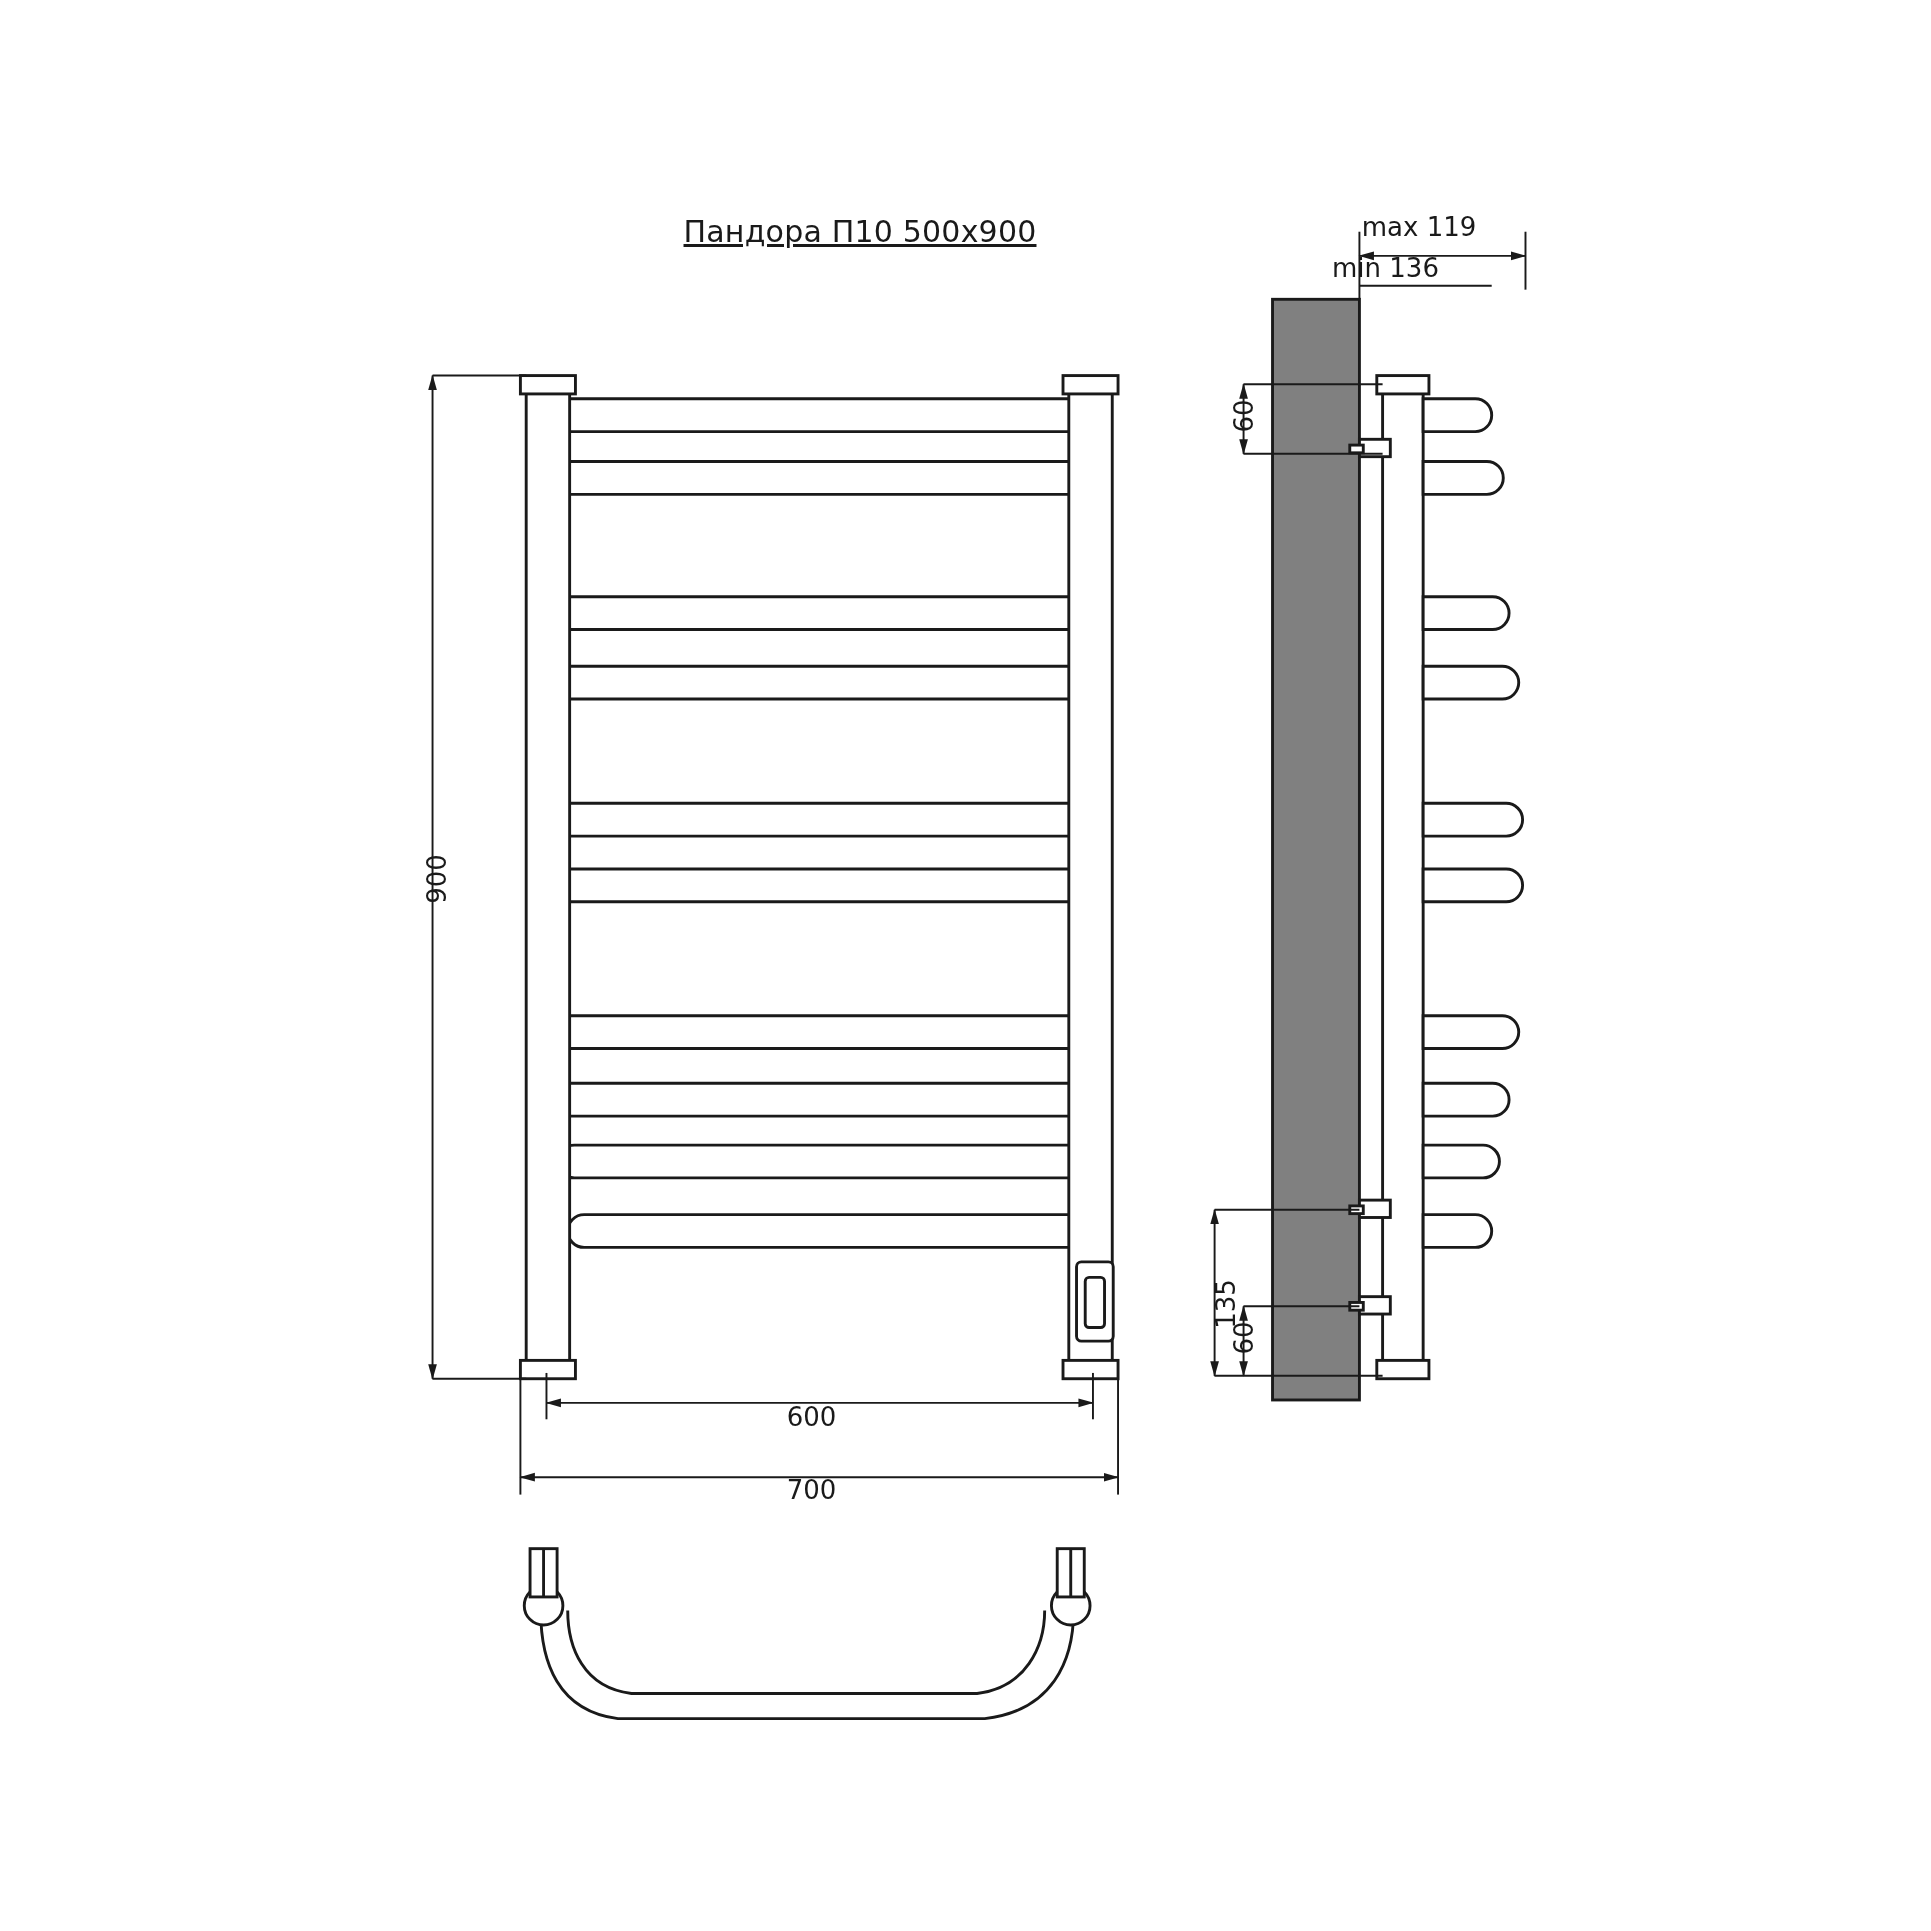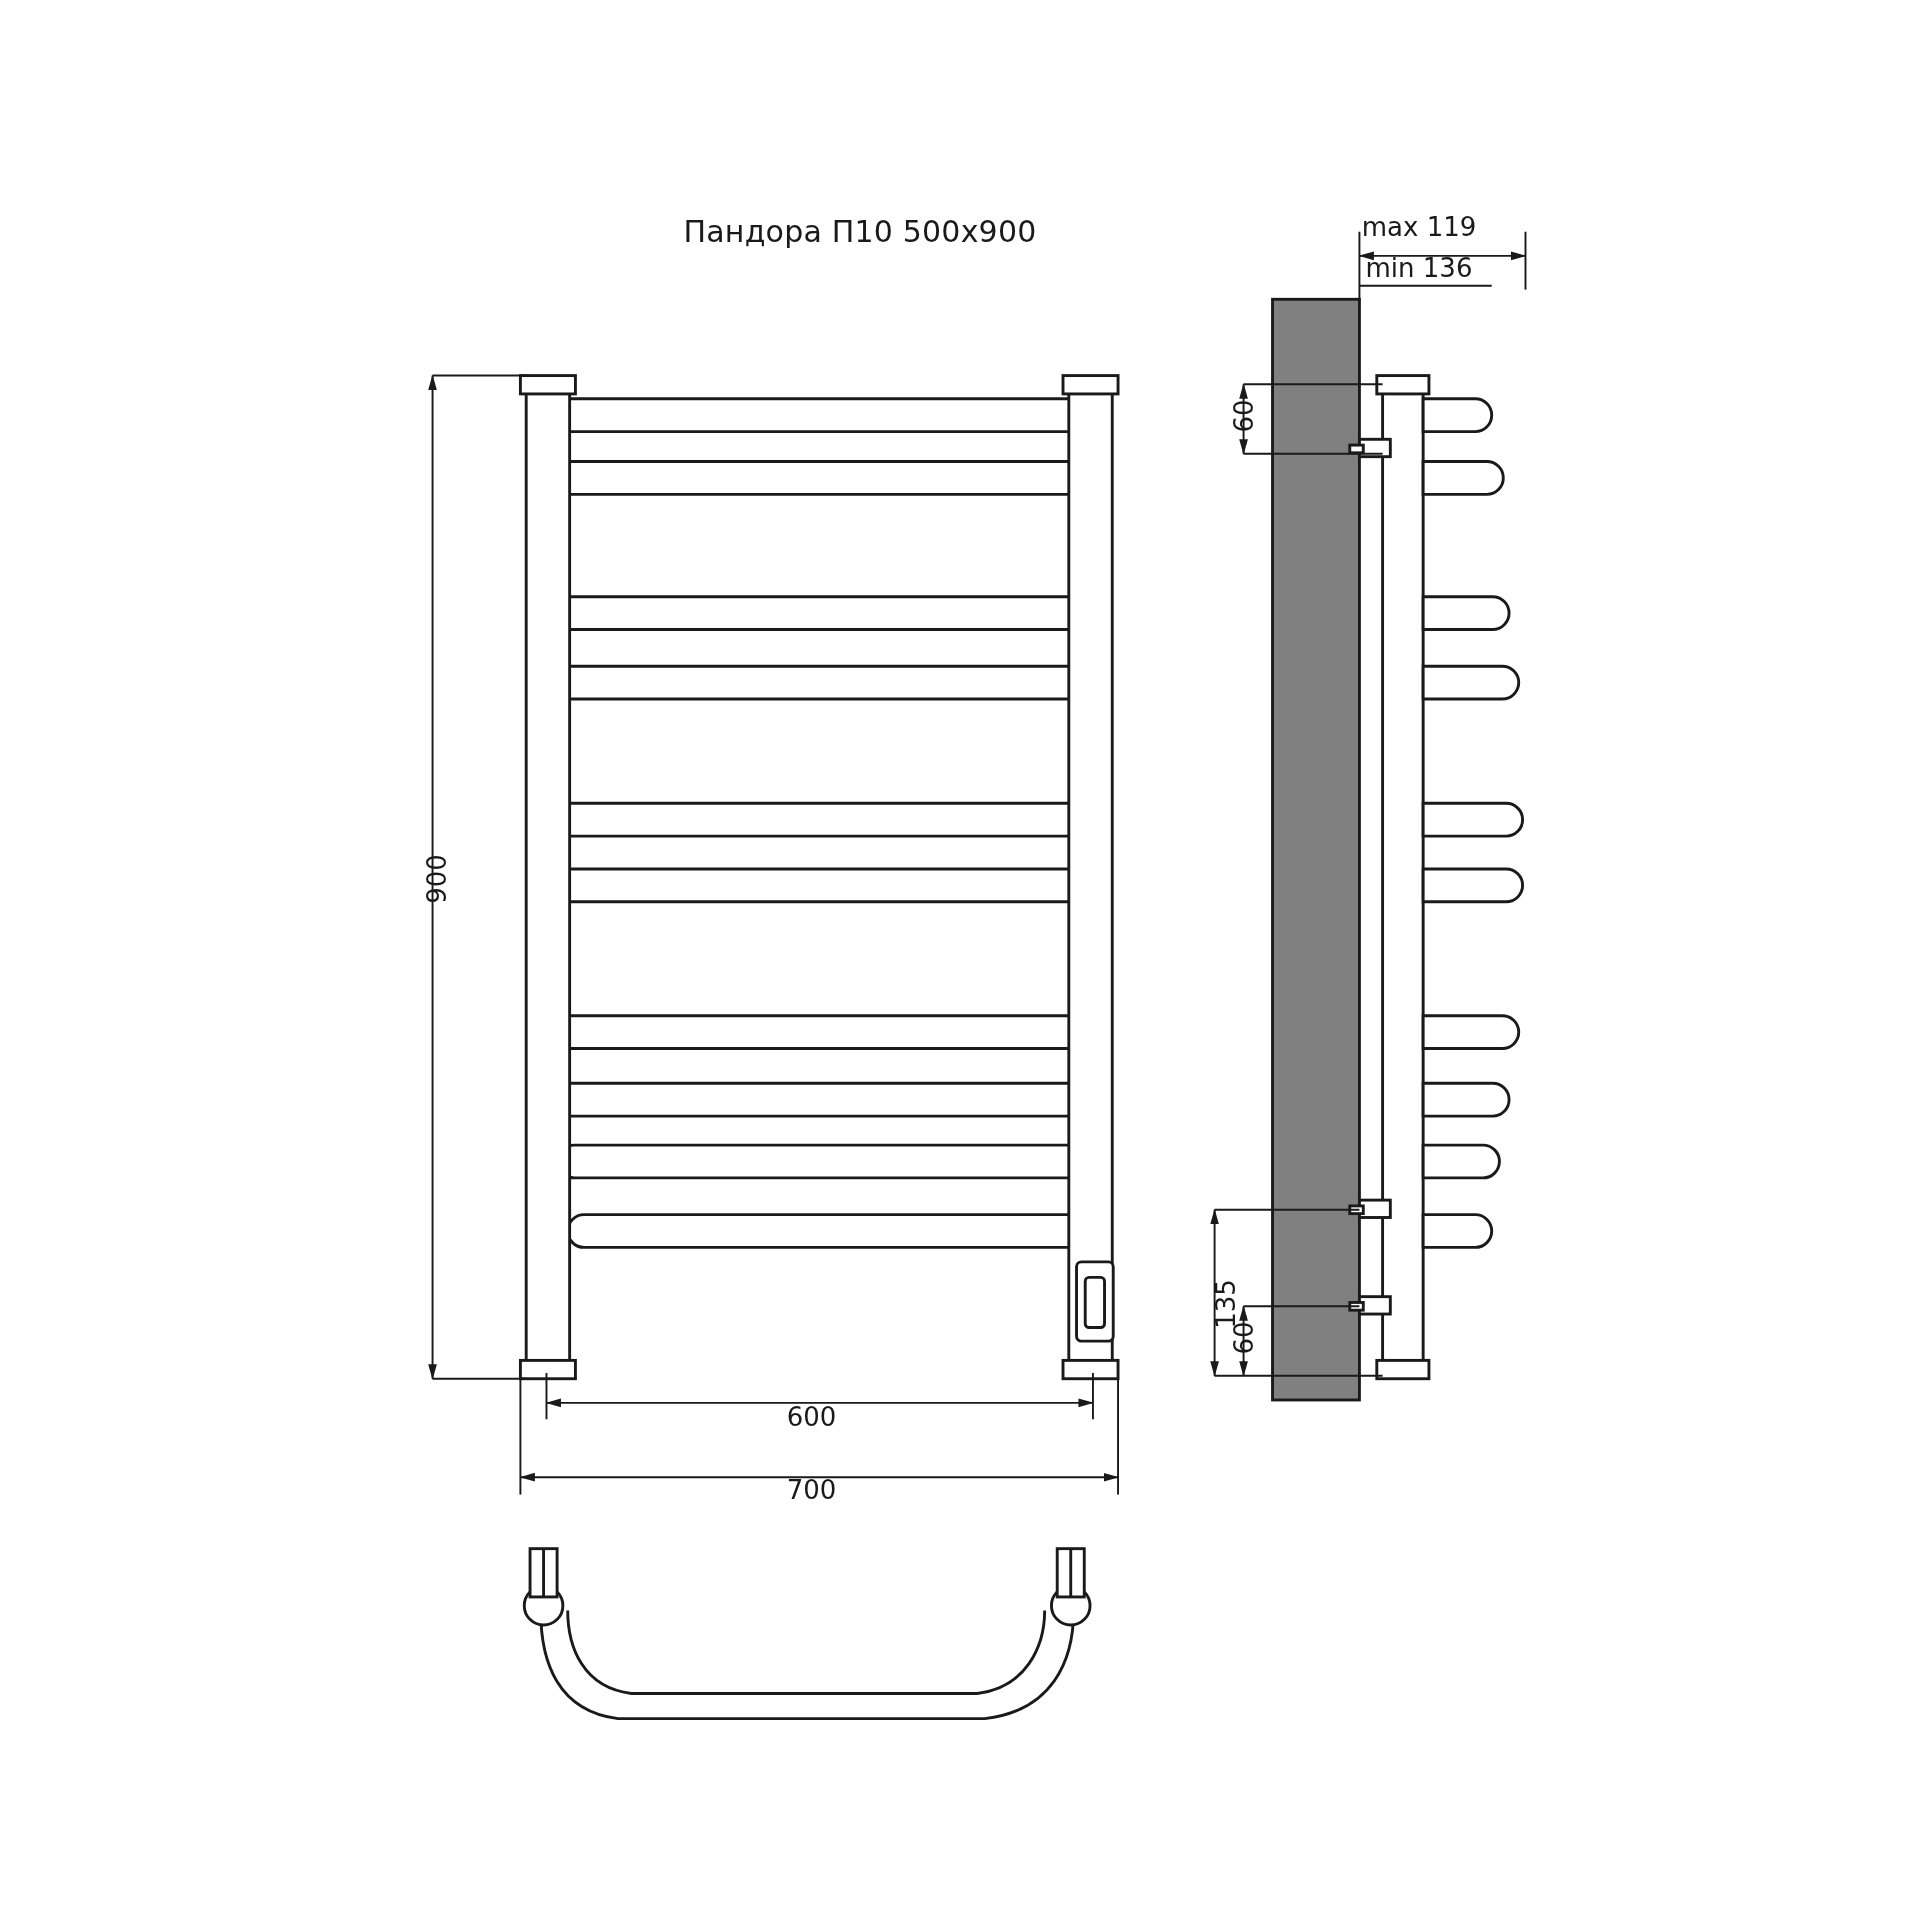--- a/index.html
+++ b/index.html
@@ -24,20 +24,21 @@
   .title {
     position: absolute;
     left: 657px;
     top: 214px;
     width: 406px;
     text-align: center;
     font-size: 30px;
     letter-spacing: 0.2px;
     color: #1a1a1a;
     white-space: nowrap;
+    text-decoration: underline;
   }
   .dim-label {
     position: absolute;
     font-size: 26px;
     color: #1a1a1a;
     white-space: nowrap;
   }
   .dim-label.rot {
     transform: rotate(-90deg);
     transform-origin: 50% 50%;
@@ -49,21 +50,21 @@
 
 <div id="sheet">
 
   <div class="title">Пандора П10 500х900</div>
 
   <div class="dim-label rot" style="left: 398px; top: 864px; width: 77px; text-align:center;">900</div>
   <div class="dim-label" style="left: 768px; top: 1402px; width: 87px; text-align:center;">600</div>
   <div class="dim-label" style="left: 768px; top: 1475px; width: 87px; text-align:center;">700</div>
 
   <div class="dim-label" style="left: 1332px; top: 212px; width: 174px; text-align:center;">max 119</div>
-  <div class="dim-label" style="left: 1332px; top: 253px; width: 174px; text-align:center;">min 136</div>
+  <div class="dim-label" style="left: 1332px; top: 253px; width: 174px; ">min 136</div>
 
   <div class="dim-label rot" style="left: 1215px; top: 401px; width: 58px; text-align:center;">60</div>
   <div class="dim-label rot" style="left: 1187px; top: 1289px; width: 77px; text-align:center;">135</div>
   <div class="dim-label rot" style="left: 1215px; top: 1323px; width: 58px; text-align:center;">60</div>
 
   <svg width="1931" height="1931" viewBox="0 0 2000 2000" style="position:absolute; left:0; top:0;">
     <defs>
       <marker id="arrL" markerWidth="16" markerHeight="12" refX="1" refY="6" orient="auto" markerUnits="userSpaceOnUse">
         <path d="M0,6 L16,1.5 L16,10.5 Z" fill="#1a1a1a"></path>
       </marker>

